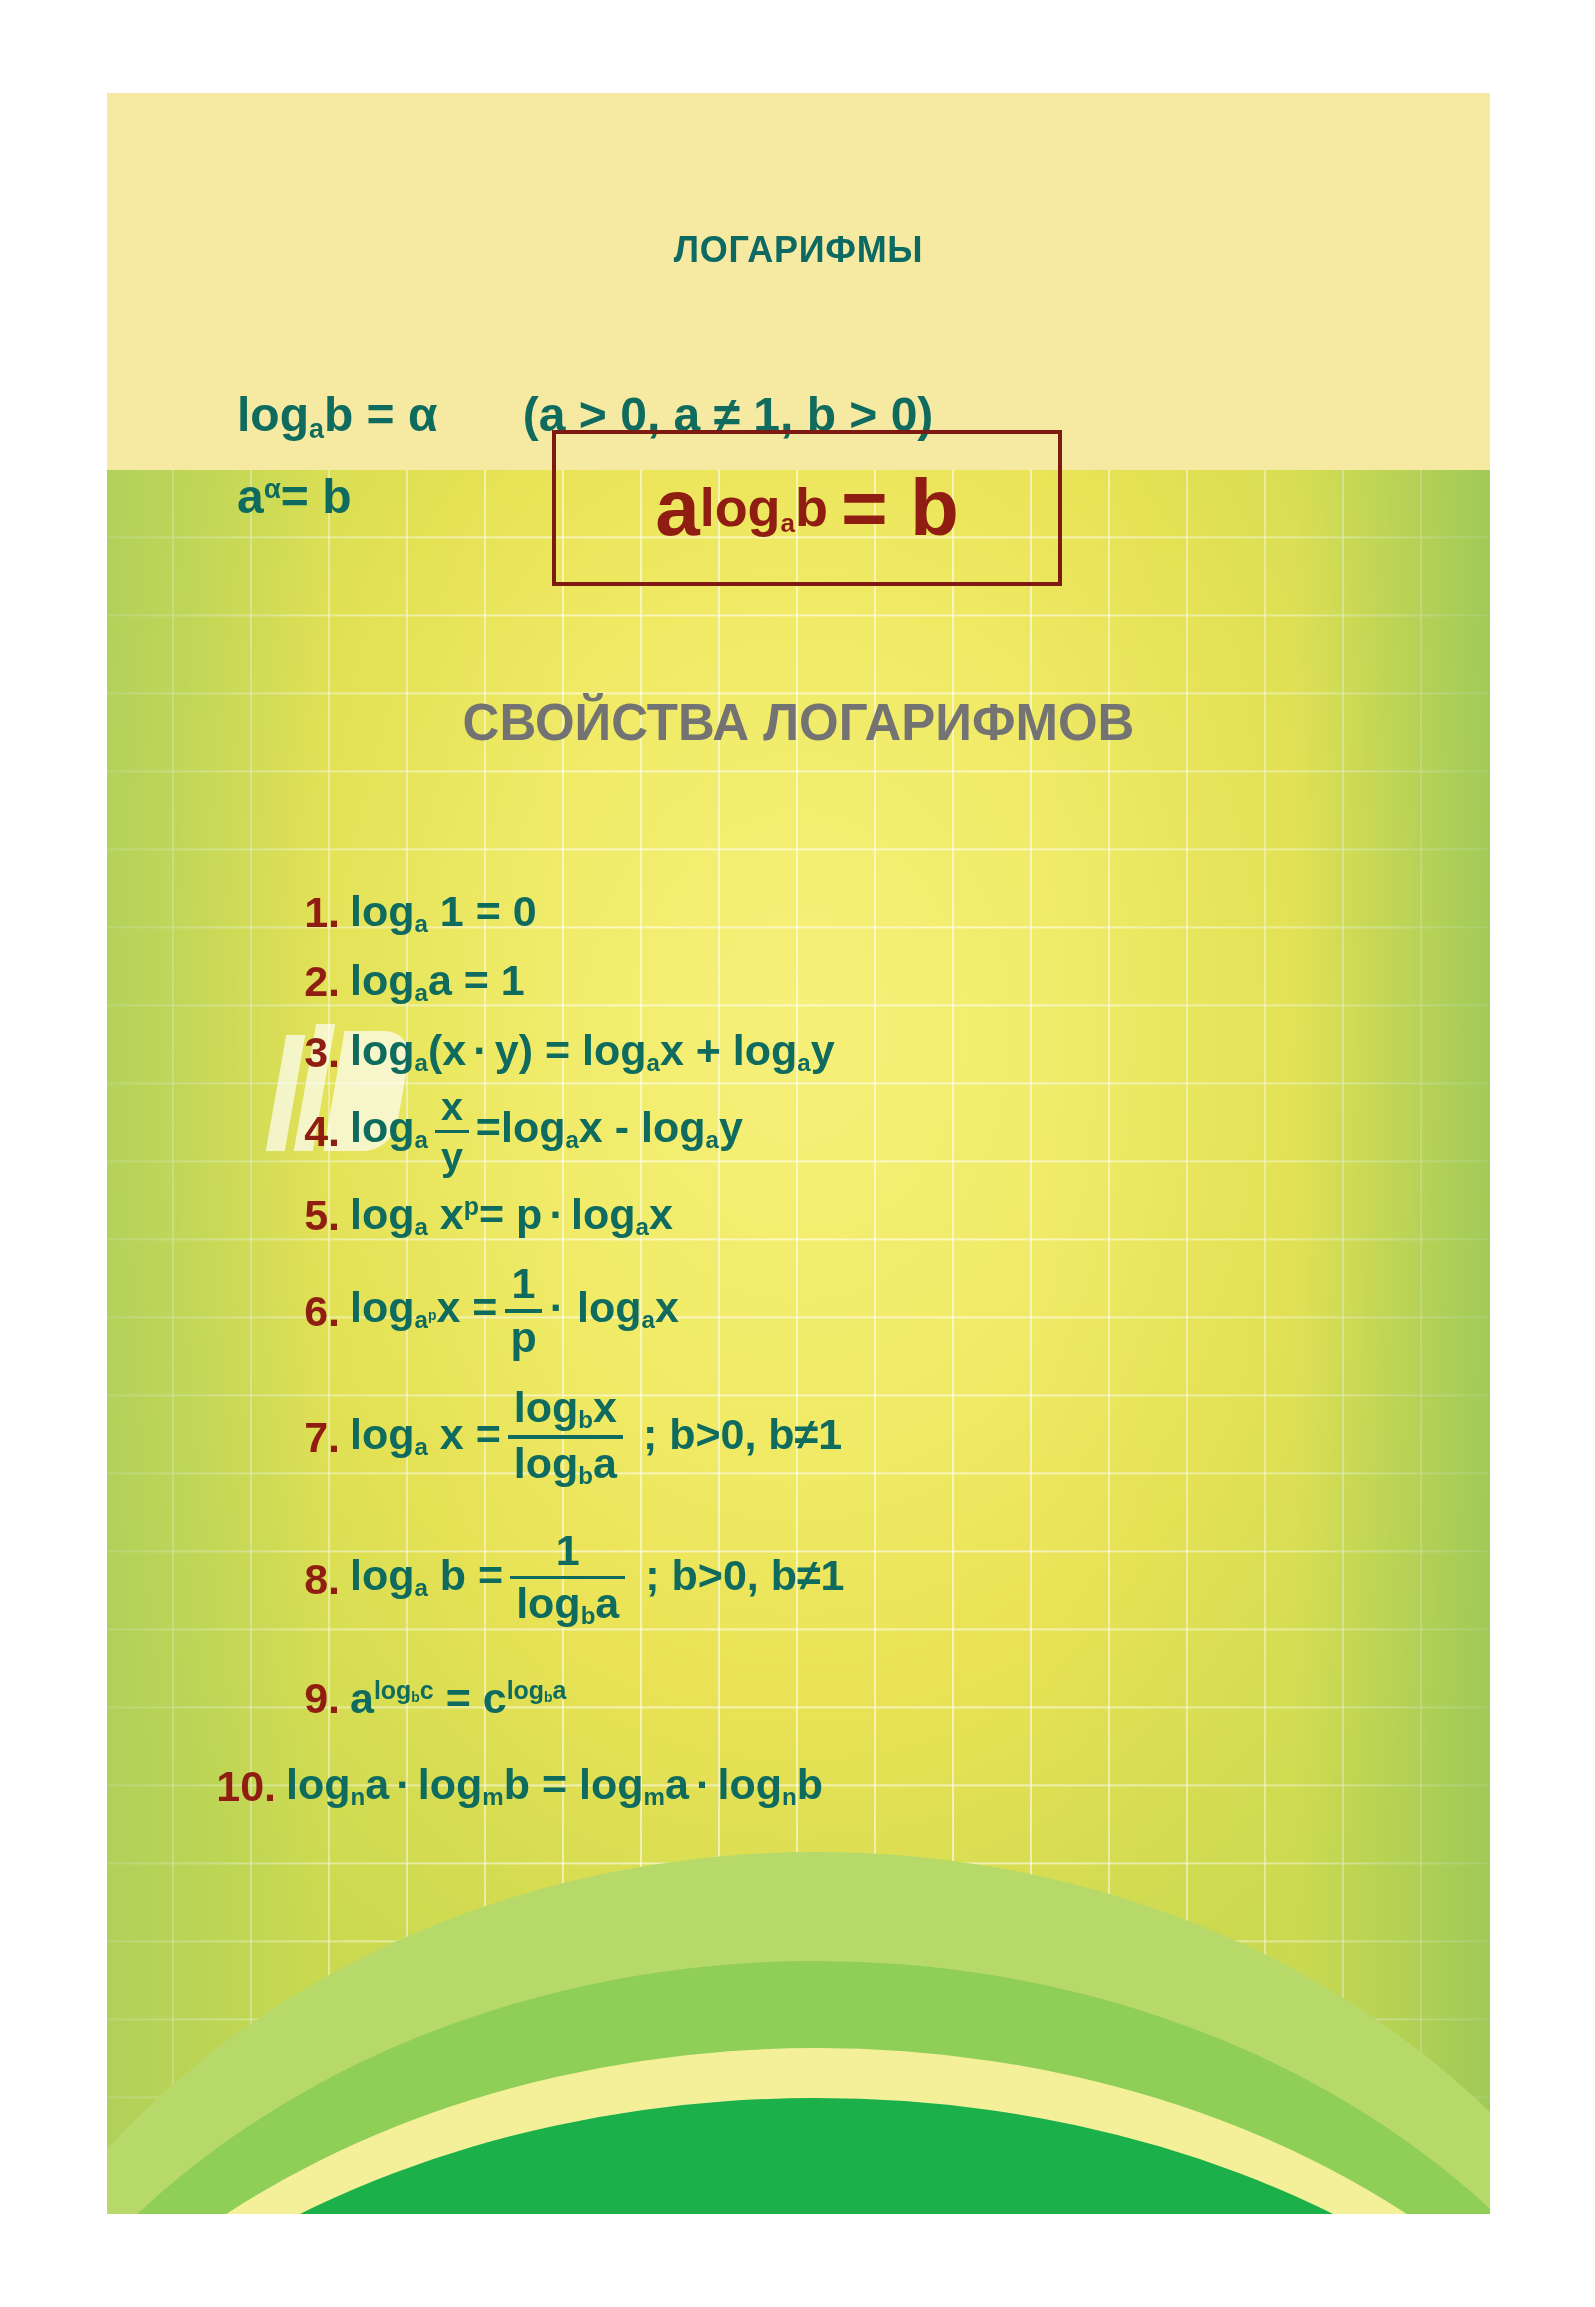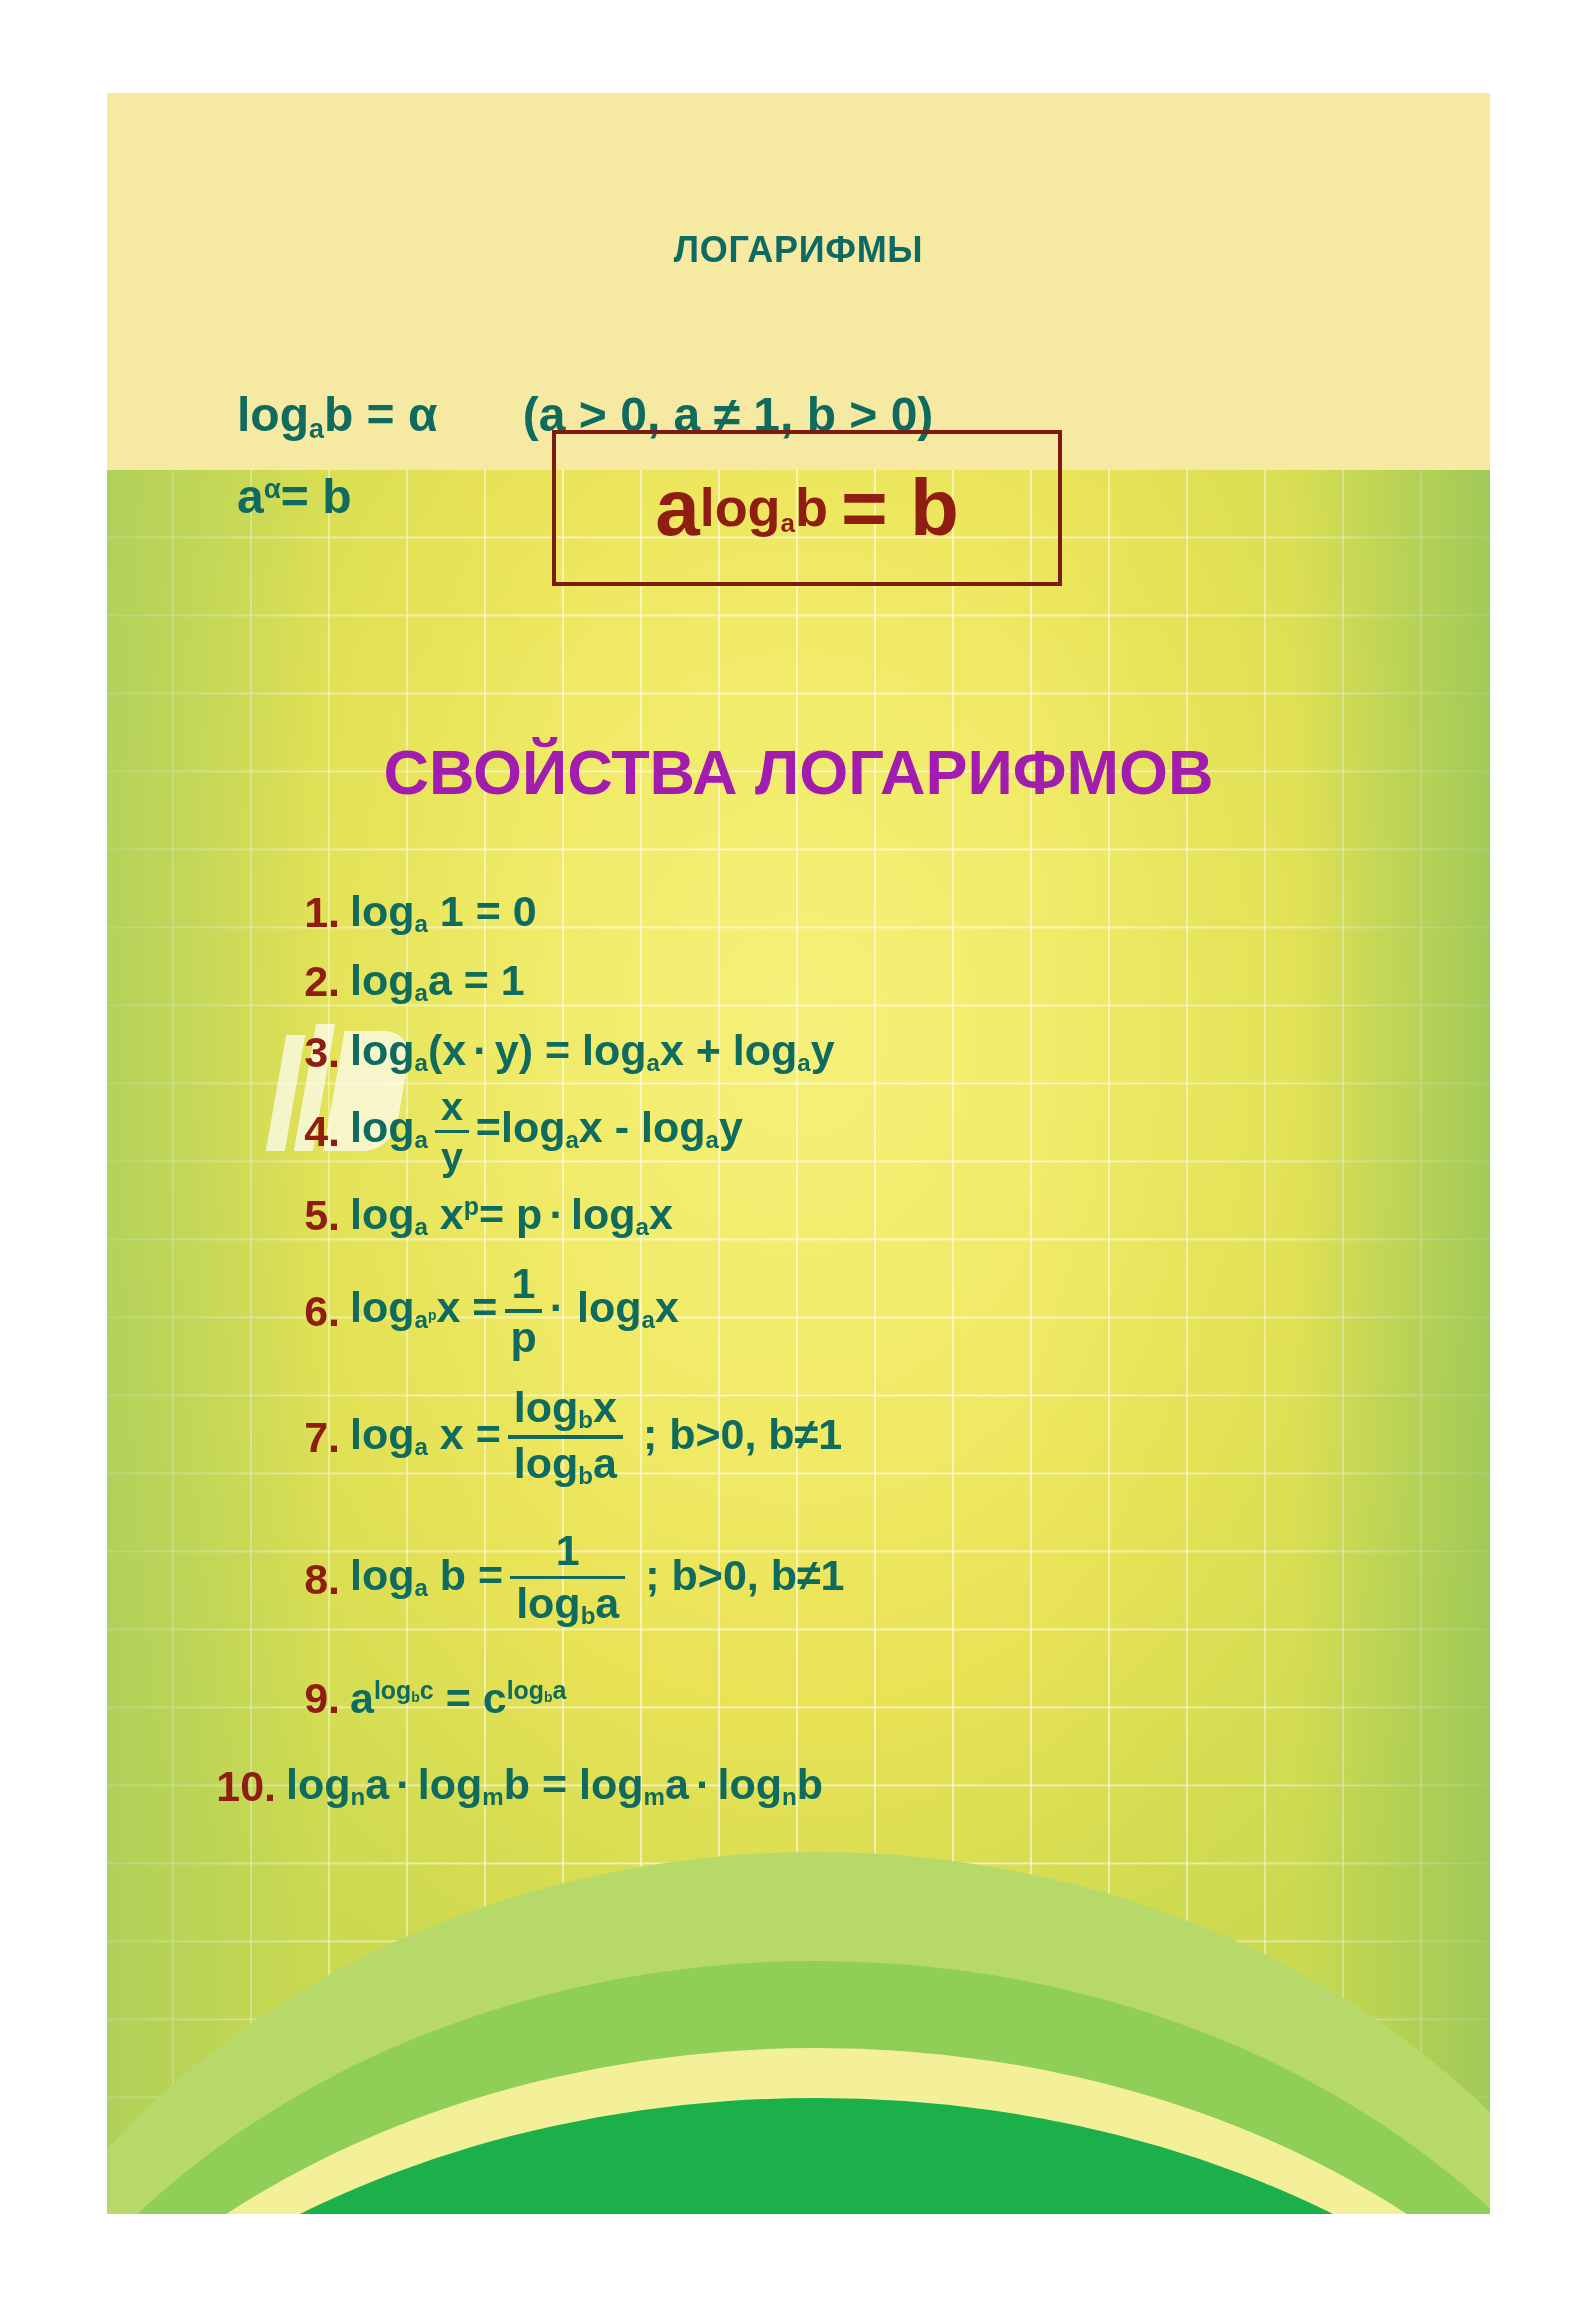--- a/index.html
+++ b/index.html
@@ -161,25 +161,25 @@
     justify-content: center;
     color: #8f1d12;
     font-weight: bold;
     font-size: 80px;
     white-space: nowrap;
   }
   .boxed .small { font-size: 54px; }
   .subtitle {
     position: absolute;
     left: 0; right: 0;
-    top: 643px;
+    top: 600px;
     text-align: center;
-    font-size: 63px;
-    font-weight: bold;
-    color: #a21caf;
+    font-size: 51px;
+    font-weight: bold;
+    color: #737373;
   }
   .subcond {
     position: absolute;
     left: 0; right: 0;
     top: 706px;
     text-align: center;
     font-size: 42px;
     font-weight: bold;
     color: #0e6b5e;
   }

